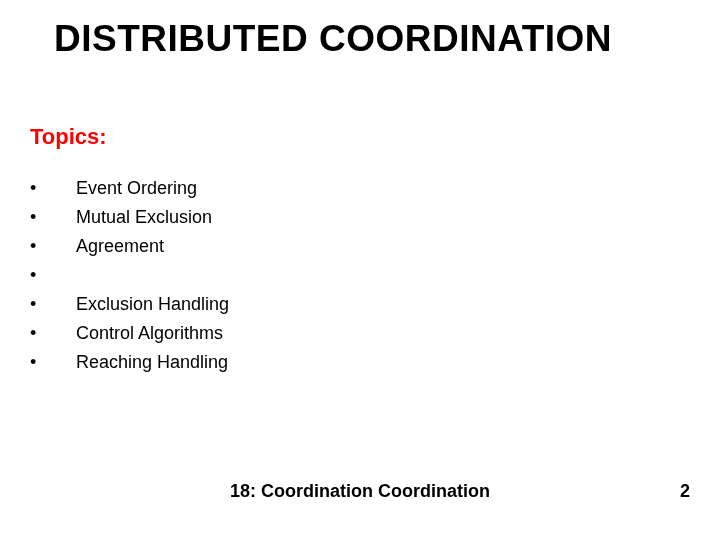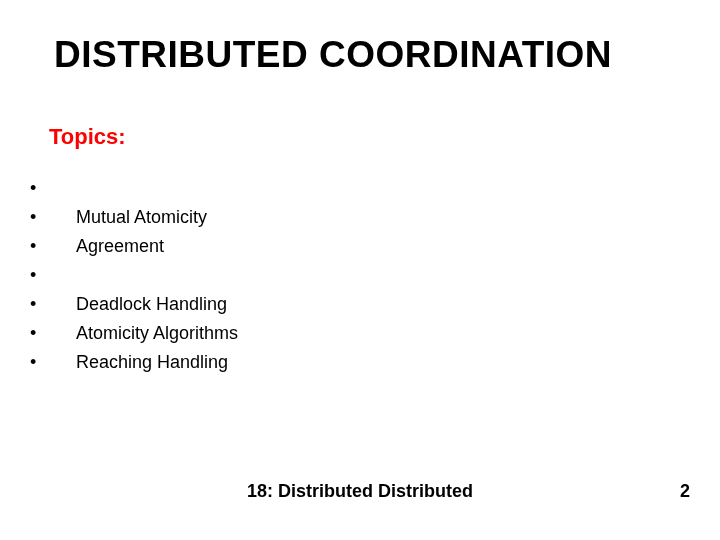--- a/index.html
+++ b/index.html
@@ -13,37 +13,36 @@
     overflow: hidden;
   }
   .slide {
     width: 720px;
     height: 540px;
     position: relative;
     box-sizing: border-box;
   }
   .title {
     position: absolute;
-    top: 34px;
+    top: 18px;
     left: 0;
     width: 666px;
     text-align: center;
     font-size: 37px;
     font-weight: bold;
     color: #000000;
     letter-spacing: 0.5px;
   }
   .topics-label {
     position: absolute;
     top: 124px;
     left: 30px;
     font-size: 22px;
     font-weight: bold;
     color: #ff0000;
-    margin-left: 19px;
   }
   .topics-list {
     position: absolute;
     top: 178px;
     left: 30px;
   }
   .topic-row {
     display: flex;
     align-items: baseline;
     margin-bottom: 8px;
@@ -78,42 +77,43 @@
 
 <div class="slide">
 
   <div class="title">DISTRIBUTED COORDINATION</div>
 
   <div class="topics-label">Topics:</div>
 
   <div class="topics-list">
     <div class="topic-row">
       <span class="bullet">•</span>
+      <span>Event Ordering</span>
     </div>
     <div class="topic-row">
       <span class="bullet">•</span>
-      <span>Mutual Atomicity</span>
+      <span>Mutual Exclusion</span>
     </div>
     <div class="topic-row">
       <span class="bullet">•</span>
       <span>Agreement</span>
     </div>
     <div class="topic-row">
       <span class="bullet">•</span>
     </div>
     <div class="topic-row">
       <span class="bullet">•</span>
-      <span>Deadlock Handling</span>
+      <span>Exclusion Handling</span>
     </div>
     <div class="topic-row">
       <span class="bullet">•</span>
-      <span>Atomicity Algorithms</span>
+      <span>Control Algorithms</span>
     </div>
     <div class="topic-row">
       <span class="bullet">•</span>
       <span>Reaching Handling</span>
     </div>
   </div>
 
-  <div class="footer-center">18: Distributed Distributed</div>
+  <div class="footer-center">18: Coordination Coordination</div>
   <div class="footer-page">2</div>
 
 </div>
 
 </body></html>

